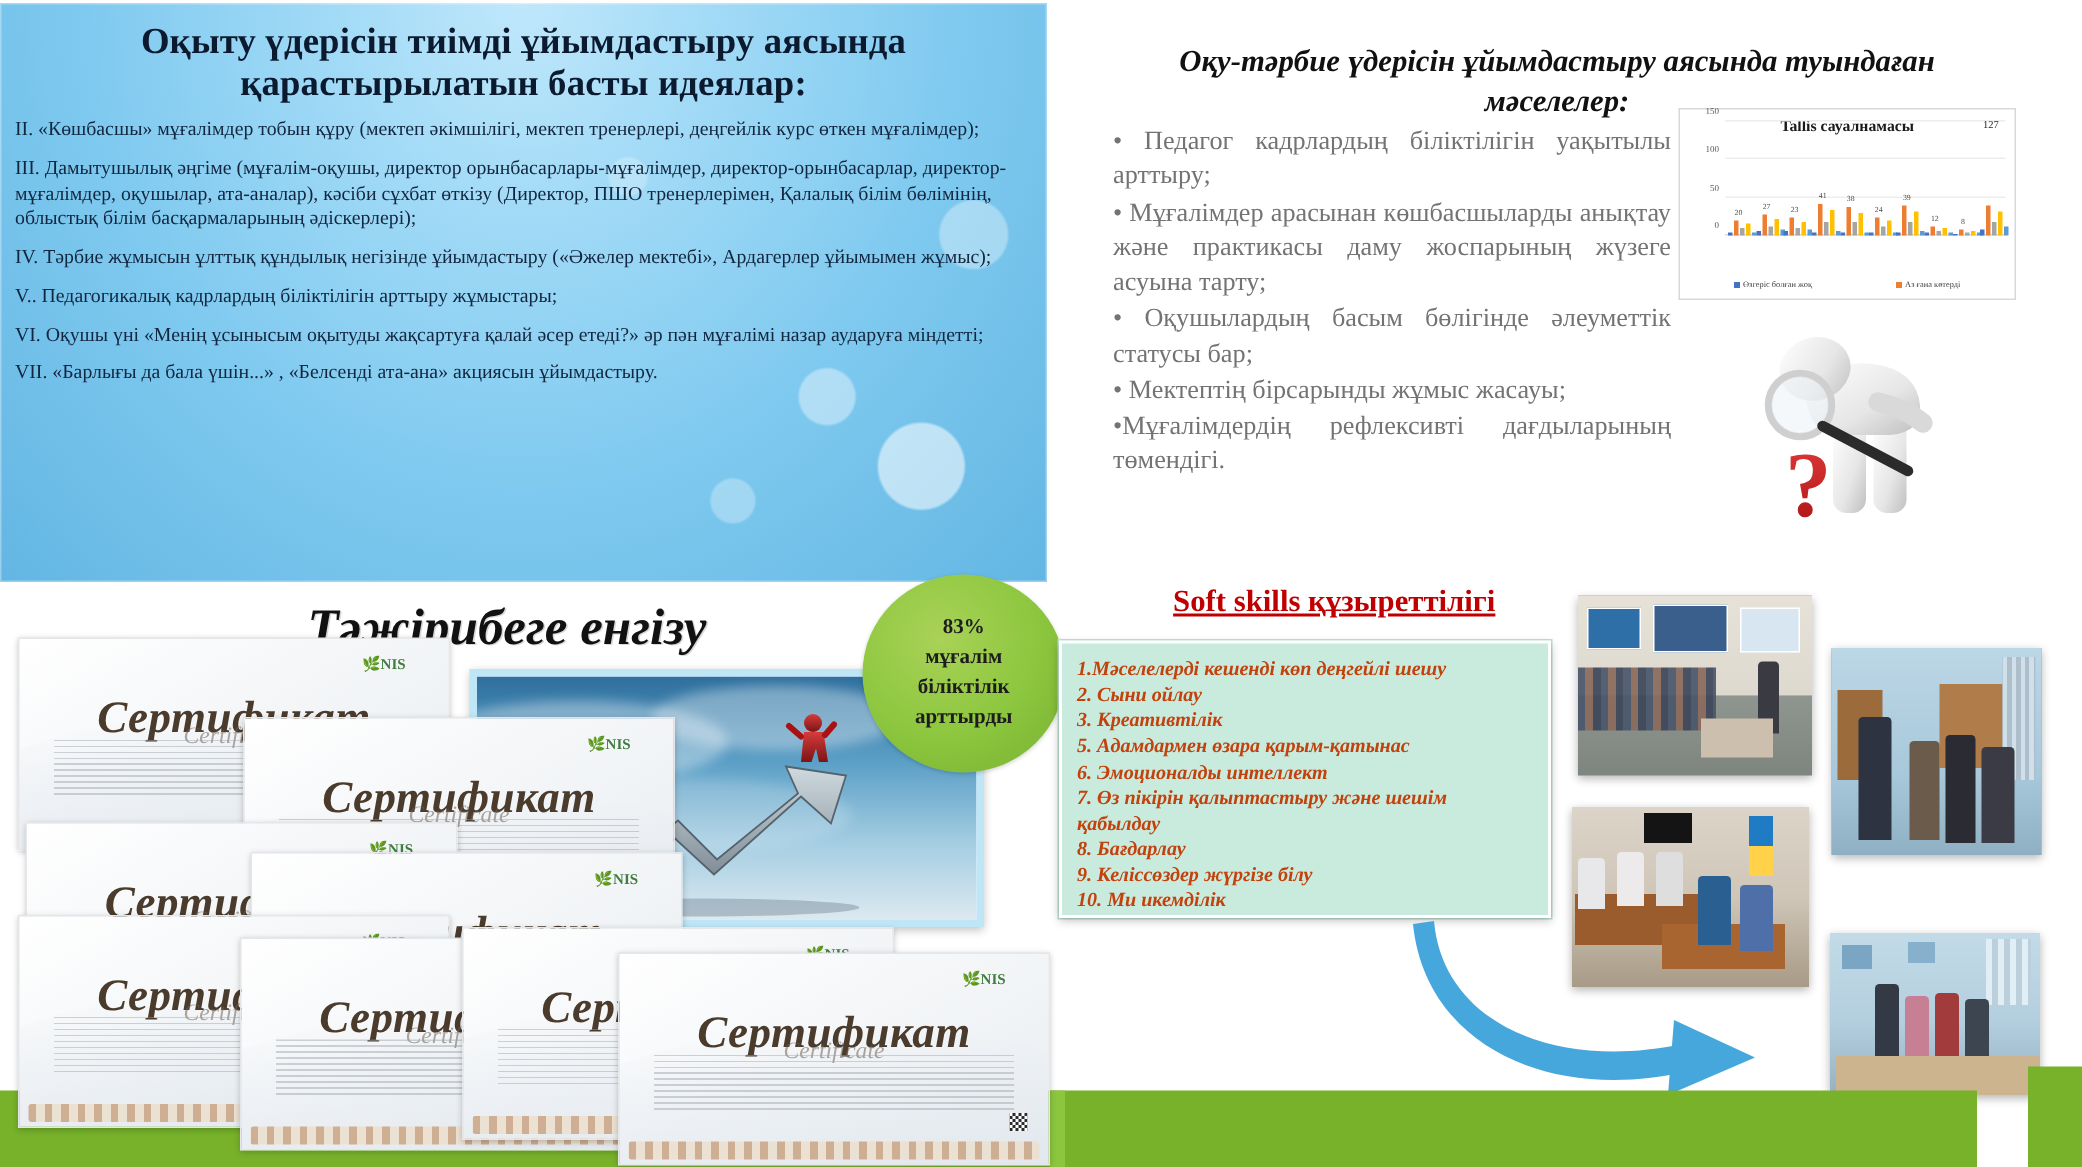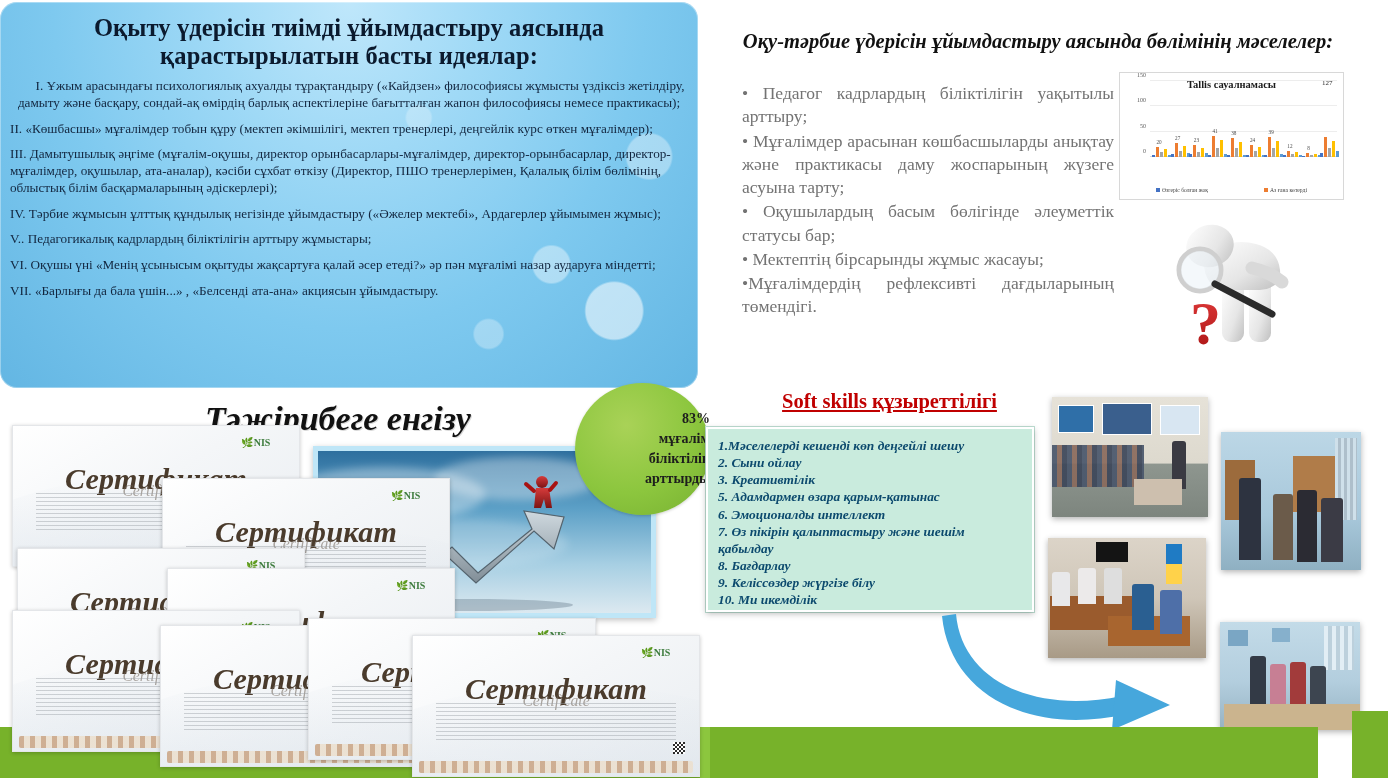--- a/index.html
+++ b/index.html
@@ -16,21 +16,20 @@
   .blue-panel{
     position:absolute;left:0;top:2px;width:698px;height:386px;
     background:
       radial-gradient(circle at 88% 80%, rgba(255,255,255,.55) 0 28px, rgba(255,255,255,0) 30px),
       radial-gradient(circle at 79% 68%, rgba(255,255,255,.40) 0 18px, rgba(255,255,255,0) 20px),
       radial-gradient(circle at 93% 40%, rgba(255,255,255,.35) 0 22px, rgba(255,255,255,0) 24px),
       radial-gradient(circle at 70% 86%, rgba(255,255,255,.30) 0 14px, rgba(255,255,255,0) 16px),
       radial-gradient(circle at 60% 30%, rgba(255,255,255,.25) 0 12px, rgba(255,255,255,0) 14px),
       radial-gradient(ellipse at 50% 0%, #bfe7fb 0%, #9fd9f6 28%, #7ec9ef 60%, #63b6e3 100%);
     box-shadow:0 0 0 1px rgba(255,255,255,.35) inset;
-    border-radius:17px;
   }
   .bp-title{
     position:absolute;left:12px;top:12px;width:674px;
     text-align:center;font-weight:bold;font-size:24.5px;line-height:1.16;
     color:#0b1a2e;letter-spacing:.1px;
   }
   .bp-body{
     position:absolute;left:10px;top:76px;width:678px;
     font-size:13.2px;line-height:1.27;color:#12263f;
   }
@@ -86,21 +85,21 @@
 
   
   .exp-title{
     position:absolute;left:205px;top:400px;width:330px;
     font-style:italic;font-weight:bold;font-size:34px;color:#111;
     text-shadow:1px 1px 0 #d9d9d9;
   }
   .green-circle{
     position:absolute;left:575px;top:383px;width:135px;height:132px;border-radius:50%;
     background:radial-gradient(circle at 38% 32%, #a9d257 0%, #8cc63e 55%, #77b031 100%);
-    display:flex;flex-direction:column;justify-content:center;align-items:flex-end;
+    display:flex;flex-direction:column;justify-content:center;align-items:center;
     text-align:center;font-weight:bold;font-size:14px;line-height:1.42;color:#1d1d1d;
     box-shadow:0 1px 3px rgba(0,0,0,.18);
   }
 
   
   .cert-wall{position:absolute;left:12px;top:420px;width:690px;height:330px;}
   .cert{
     position:absolute;background:linear-gradient(150deg,#ffffff 0%,#f4f6f8 45%,#e9edf1 100%);
     box-shadow:0 1px 4px rgba(0,0,0,.22);overflow:hidden;border:1px solid #e4e6e9;
   }
@@ -142,21 +141,21 @@
     font-weight:bold;font-size:20.5px;color:#c00000;text-decoration:underline;
   }
   .soft-box{
     position:absolute;left:706px;top:427px;width:328px;height:185px;
     background:#c9ebdd;border:2px solid #ffffff;box-sizing:border-box;
     box-shadow:0 2px 6px rgba(0,0,0,.25), 0 0 0 1px #bfe0d4;
     padding:8px 10px;
   }
   .soft-box ol{margin:0;padding:0;list-style:none;}
   .soft-box li{
-    font-style:italic;font-weight:bold;font-size:13.4px;line-height:1.28;color:#0c4a6e;
+    font-style:italic;font-weight:bold;font-size:13.4px;line-height:1.28;color:#c2410c;
   }
 
   
   .ph{position:absolute;box-shadow:0 2px 6px rgba(0,0,0,.3);overflow:hidden;background:#8fa6b5;}
   .ph .wall{position:absolute;inset:0;}
   .ph .frame{position:absolute;background:#2b4d7a;border:1px solid #fff;}
   .ph .person{position:absolute;border-radius:3px 3px 0 0;}
   .arrow-blue{position:absolute;left:940px;top:610px;width:240px;height:125px;}
 
   
@@ -165,31 +164,30 @@
   .green-bar3{position:absolute;left:700px;top:727px;width:10px;height:51px;background:#8cc63e;}
 </style>
 </head>
 <body>
 
 <div class="slide">
 
   <div class="blue-panel">
     <div class="bp-title">Оқыту үдерісін тиімді ұйымдастыру  аясында қарастырылатын басты идеялар:</div>
     <div class="bp-body">
-      <p class="indent">I. Ұжым арасындағы психологиялық ахуалды тұрақтандыру («Кайдзен» философиясы жұмысты үздіксіз жетілдіру, дамыту және басқару, сондай-ақ өмірдің барлық аспектілеріне бағытталған жапон философиясы немесе практикасы);</p>
       <p>II. «Көшбасшы» мұғалімдер тобын құру (мектеп әкімшілігі, мектеп тренерлері, деңгейлік курс өткен мұғалімдер);</p>
       <p>III. Дамытушылық әңгіме (мұғалім-оқушы, директор орынбасарлары-мұғалімдер, директор-орынбасарлар, директор-мұғалімдер, оқушылар, ата-аналар), кәсіби сұхбат өткізу (Директор, ПШО тренерлерімен, Қалалық білім бөлімінің, облыстық білім басқармаларының әдіскерлері);</p>
       <p>IV. Тәрбие жұмысын ұлттық құндылық негізінде ұйымдастыру («Әжелер мектебі», Ардагерлер ұйымымен жұмыс);</p>
       <p>V.. Педагогикалық кадрлардың біліктілігін арттыру жұмыстары;</p>
       <p>VI. Оқушы үні «Менің ұсынысым оқытуды жақсартуға қалай әсер етеді?» әр пән мұғалімі назар аударуға міндетті;</p>
       <p>VII. «Барлығы да бала үшін...» , «Белсенді ата-ана» акциясын ұйымдастыру.</p>
     </div>
   </div>
 
-  <div class="tr-title">Оқу-тәрбие үдерісін ұйымдастыру  аясында бөлімінің мәселелер:</div>
+  <div class="tr-title">Оқу-тәрбие үдерісін ұйымдастыру  аясында туындаған мәселелер:</div>
   <div class="tr-list">
     <div class="li">• Педагог кадрлардың біліктілігін уақытылы арттыру;</div>
     <div class="li">• Мұғалімдер арасынан көшбасшыларды анықтау және практикасы даму жоспарының жүзеге асуына тарту;</div>
     <div class="li">• Оқушылардың басым бөлігінде әлеуметтік статусы бар;</div>
     <div class="li">• Мектептің бірсарынды жұмыс жасауы;</div>
     <div class="li">•Мұғалімдердің рефлексивті дағдыларының төмендігі.</div>
   </div>
 
   <div class="chart-card">
     <div class="chart-title">Tallis сауалнамасы</div>

